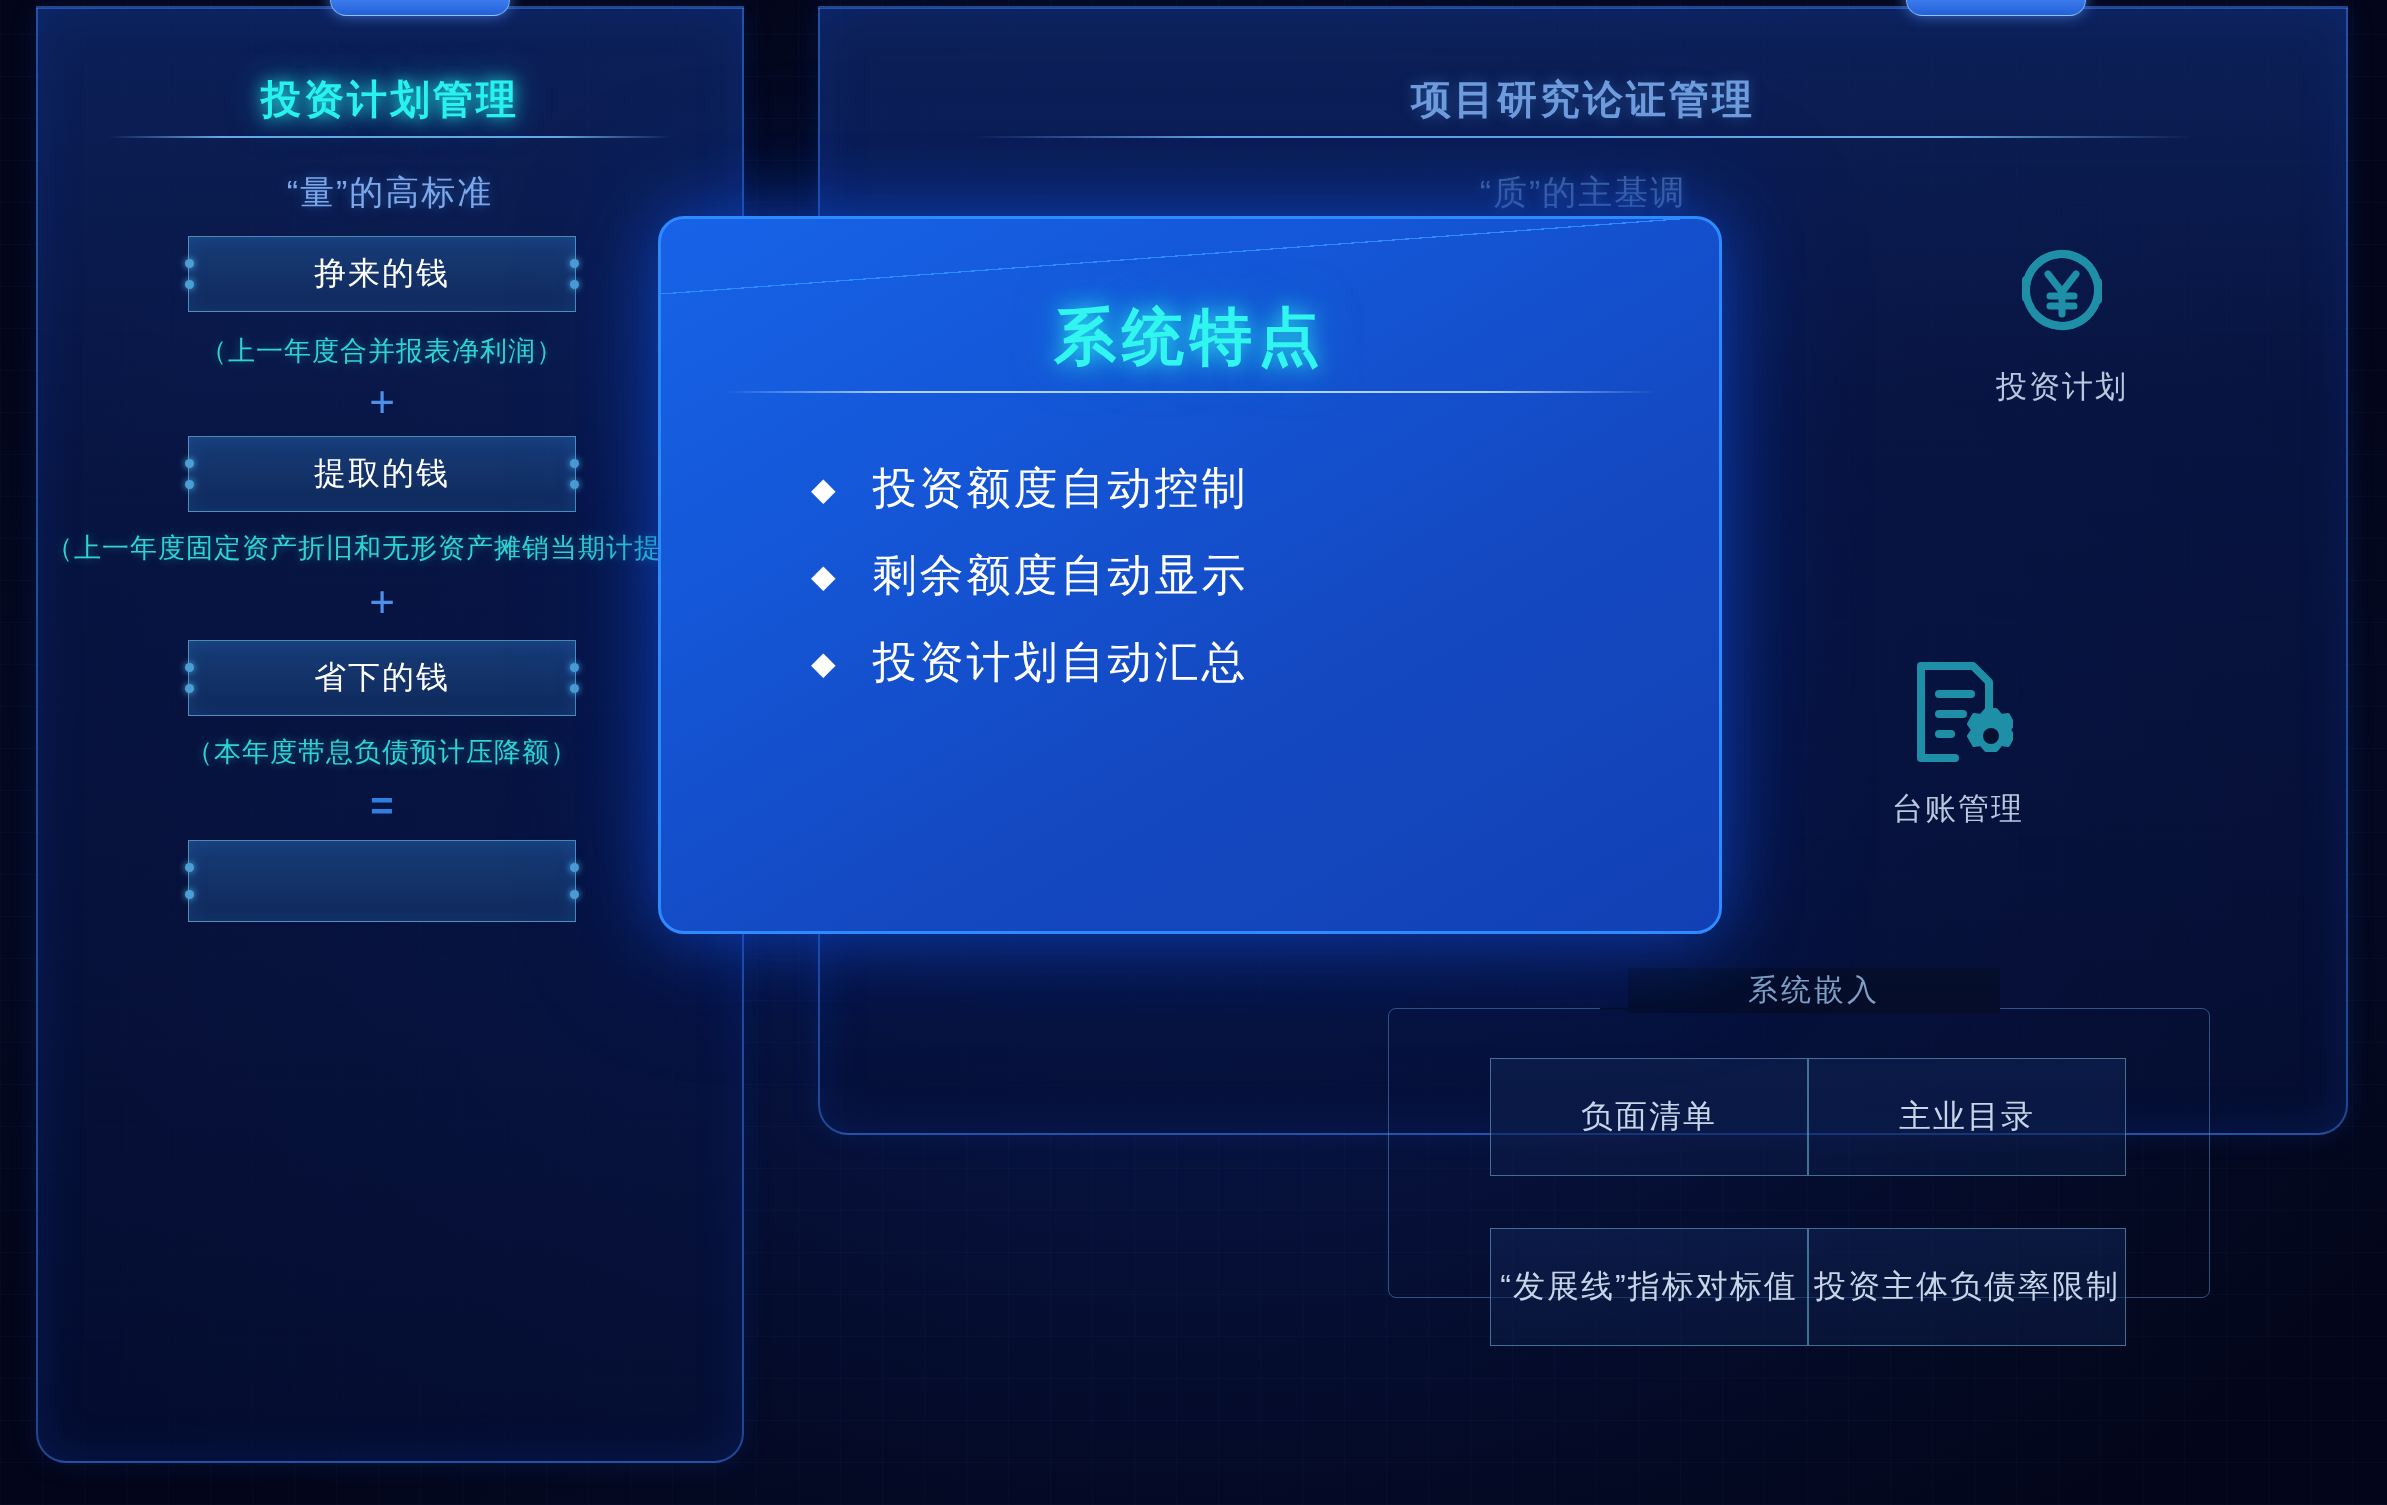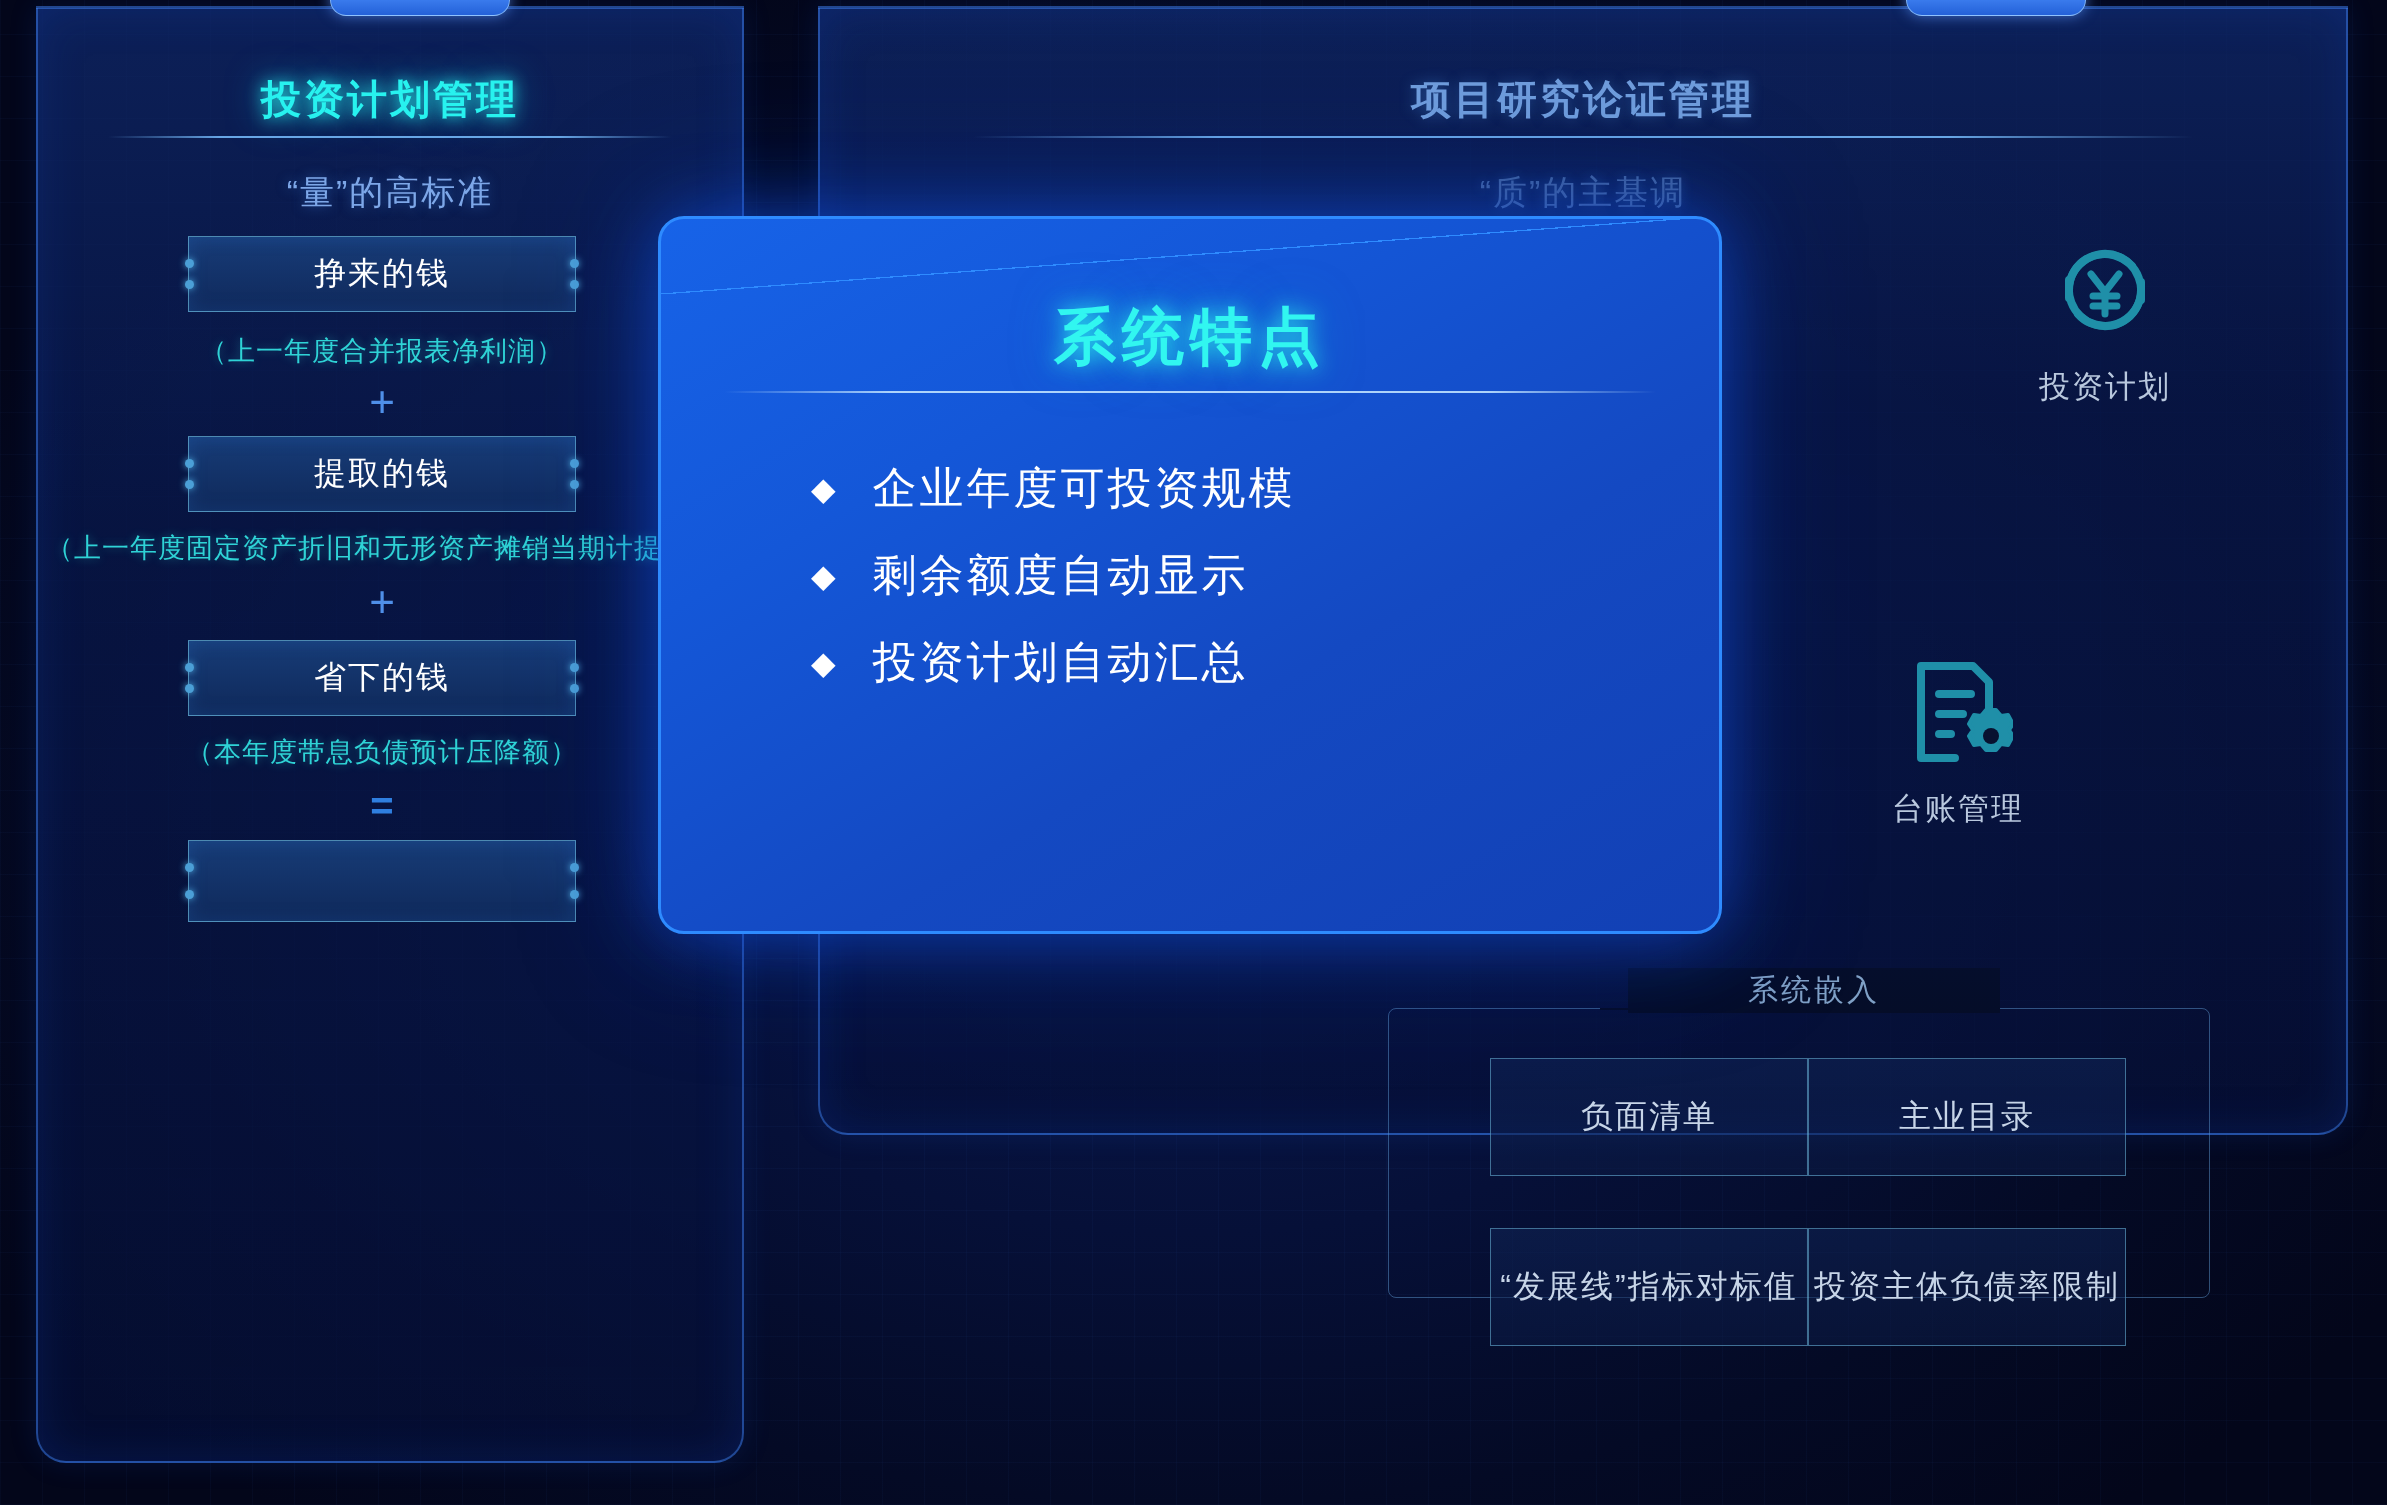--- a/index.html
+++ b/index.html
@@ -261,21 +261,21 @@
         <path d="M30 80 h50"></path>
         <path d="M42 80 V52 h10 v28"></path>
         <path d="M64 80 V36 h10 v44"></path>
         <circle cx="14" cy="14" r="9" fill="#1f8fa8" stroke="none"></circle>
         <circle cx="96" cy="96" r="9" fill="#1f8fa8" stroke="none"></circle>
       </svg>
     </div>
     <div class="cap">立项决策</div>
   </div>
 
-  <div class="icon-cell" style="left:1990px; top:226px">
+  <div class="icon-cell" style="left:1947px; top:226px">
     <div class="glyph">
       <svg class="ic" width="112" height="112" viewBox="0 0 112 112" fill="none" stroke="#1f8fa8" stroke-width="8" stroke-linecap="round">
         <path d="M20 56 a36 36 0 1 1 9 24"></path>
         <path d="M92 56 a36 36 0 1 1 -9 -24"></path>
         <path d="M20 46 v18 M92 66 v-18"></path>
         <path d="M42 40 l14 18 l14 -18 M56 58 v22 M44 62 h24 M44 72 h24" stroke-width="7"></path>
       </svg>
     </div>
     <div class="cap">投资计划</div>
   </div>
@@ -328,21 +328,21 @@
 
   <div id="popup">
     <div class="notch"></div>
     <div id="popup-inner">
       <div id="popup-title">系统特点</div>
       <div id="popup-rule"></div>
 
       <div id="bullets">
         <div class="bullet">
           <span class="dia">◆</span>
-          <span>企业年度可投资规模</span>
+          <span>投资额度自动控制</span>
         </div>
         <div class="bullet">
           <span class="dia">◆</span>
           <span>剩余额度自动显示</span>
         </div>
         <div class="bullet">
           <span class="dia">◆</span>
           <span>投资计划自动汇总</span>
         </div>
       </div>

